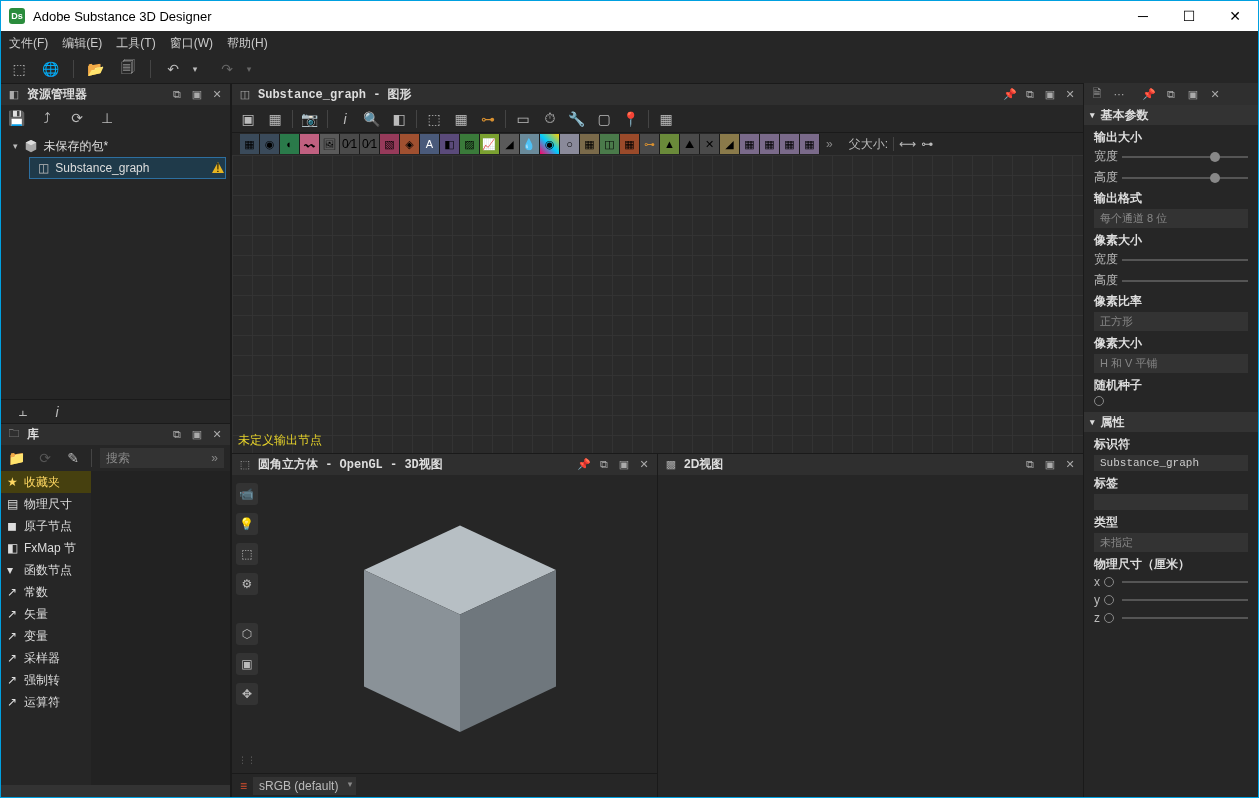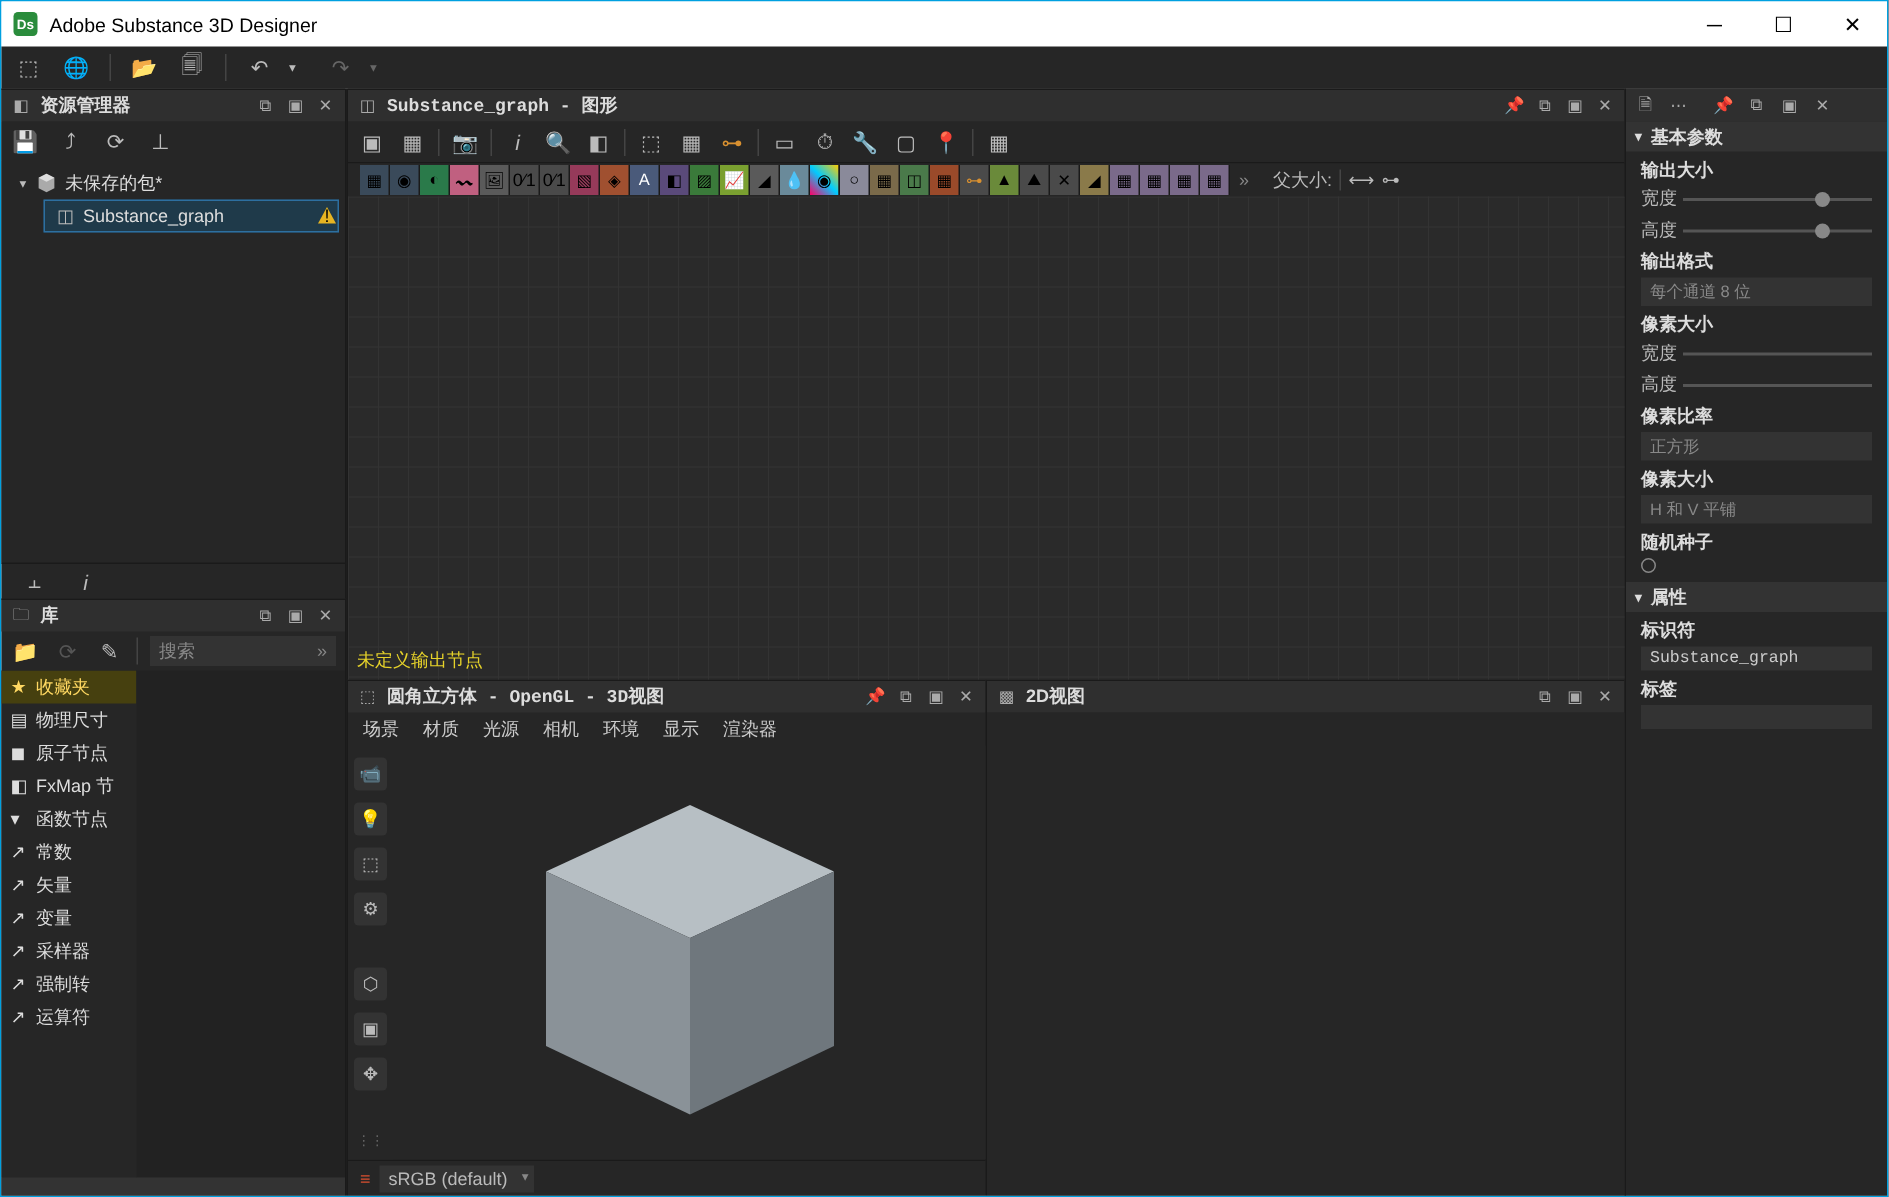--- a/index.html
+++ b/index.html
@@ -106,20 +106,27 @@
   <div class="titlebar">
     <div class="logo">Ds</div>
     <div class="title">Adobe Substance 3D Designer</div>
     <div class="win-btns">
       <div class="win-btn">─</div>
       <div class="win-btn">☐</div>
       <div class="win-btn">✕</div>
     </div>
   </div>
 
+  <div class="menubar">
+    <span>文件(F)</span>
+    <span>编辑(E)</span>
+    <span>工具(T)</span>
+    <span>窗口(W)</span>
+    <span>帮助(H)</span>
+  </div>
 
   <div class="main-toolbar">
     <div class="tb-ic">⬚</div>
     <div class="tb-ic">🌐</div>
     <div class="tb-sep"></div>
     <div class="tb-ic">📂</div>
     <div class="tb-ic">🗐</div>
     <div class="tb-sep"></div>
     <div class="tb-ic">↶</div>
     <div class="tb-ic" style="font-size:9px;margin-left:-10px">▾</div>
@@ -326,29 +333,20 @@
         <div class="view3d">
           <div class="phdr">
             <span class="phdr-ic">⬚</span>
             <span class="mono" style="font-weight:bold">圆角立方体 - OpenGL - 3D视图</span>
             <span class="spacer"></span>
             <span class="phdr-ic">📌</span>
             <span class="phdr-ic">⧉</span>
             <span class="phdr-ic">▣</span>
             <span class="phdr-ic">✕</span>
           </div>
-          <div class="view-menus">
-            <span>场景</span>
-            <span>材质</span>
-            <span>光源</span>
-            <span>相机</span>
-            <span>环境</span>
-            <span>显示</span>
-            <span>渲染器</span>
-          </div>
           <div class="view-body">
             <div class="side-tb">
               <div class="btn">📹</div>
               <div class="btn">💡</div>
               <div class="btn">⬚</div>
               <div class="btn">⚙</div>
               <div class="gap"></div>
               <div class="btn">⬡</div>
               <div class="btn">▣</div>
               <div class="btn">✥</div>
@@ -463,18 +461,40 @@
         <div class="prop">
           <div class="prop-label">标识符</div>
           <div class="prop-field mono" style="color:#ccc">Substance_graph</div>
         </div>
 
         <div class="prop">
           <div class="prop-label">标签</div>
           <div class="prop-field">&nbsp;</div>
         </div>
 
-
+        <div class="prop">
+          <div class="prop-label">类型</div>
+          <div class="prop-field">未指定</div>
+        </div>
+
+        <div class="prop">
+          <div class="prop-label">物理尺寸（厘米）</div>
+          <div class="prop-sub">
+              <span>x</span>
+              <span class="radio"></span>
+              <div class="slider"></div>
+            </div>
+          <div class="prop-sub" style="margin-top:4px">
+              <span>y</span>
+              <span class="radio"></span>
+              <div class="slider"></div>
+            </div>
+          <div class="prop-sub" style="margin-top:4px">
+              <span>z</span>
+              <span class="radio"></span>
+              <div class="slider"></div>
+            </div>
+        </div>
       </div>
     </div>
   </div>
 
 </div>
 
 </body></html>

